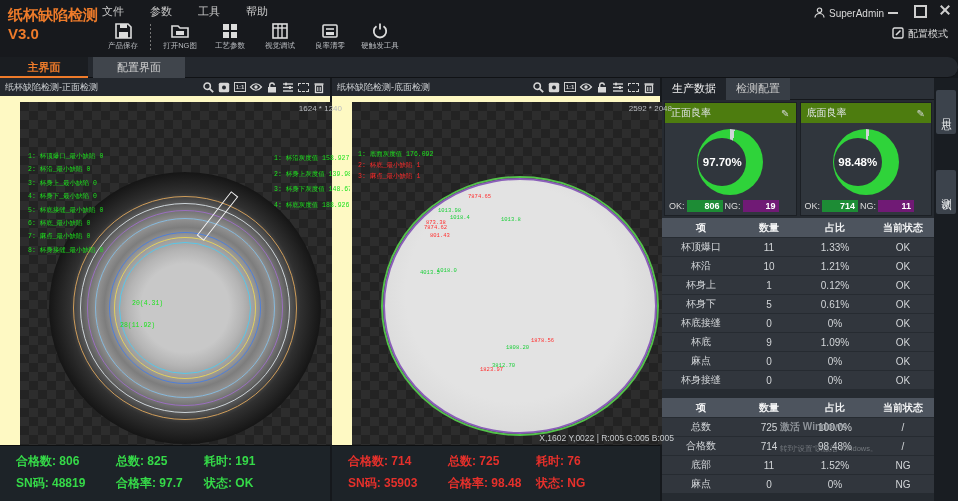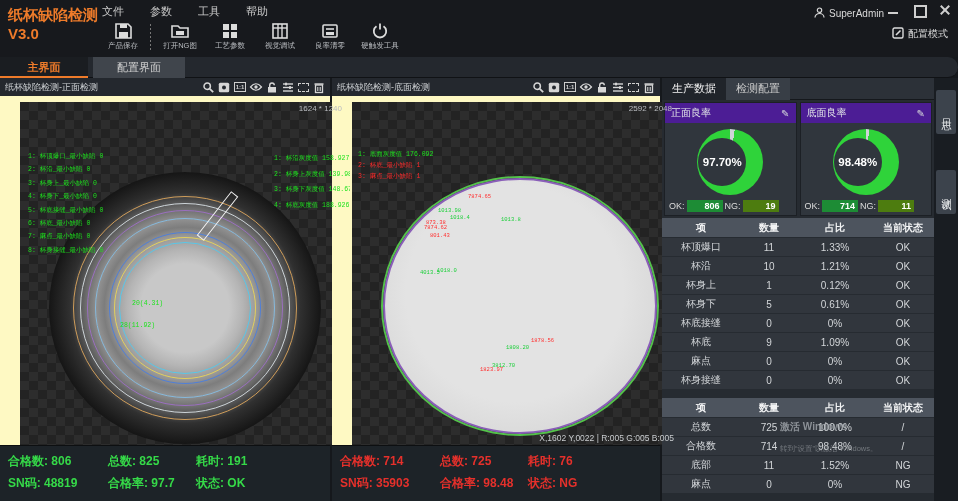--- a/index.html
+++ b/index.html
@@ -72,48 +72,48 @@
   .ring{position:absolute;border-radius:50%;border-style:solid;}
   
   #cup-bottom{position:absolute;left:31px;top:76px;width:274px;height:256px;border-radius:50%;
     background:radial-gradient(circle at 48% 45%, #e3e3e3 0 55%, #d6d6d6 80%, #c7c7c7 100%);
     border:2px solid #8a5fb8; box-shadow:0 0 0 2px #54c24b;}
   #coords-line{position:absolute;right:6px;bottom:2px;color:#c9cccf;font-size:8.5px;z-index:7;}
   .stats-bar{position:absolute;left:0;bottom:0;width:100%;height:56px;background:#1d2328;
     border-top:1px solid #0d0f11;}
   .stats-row{position:absolute;left:0;width:100%;height:18px;}
   .stats-row.r1{top:7px;} .stats-row.r2{top:29px;}
-  .stat{position:absolute;font-size:12px;font-weight:bold;white-space:nowrap;}
+  .stat{position:absolute;font-size:12px;font-weight:bold;white-space:nowrap;margin-left:8px;}
   .stats-bar.ok .stat{color:#35d948;}
   .stats-bar.ng .stat{color:#e5302b;}
   .stat.c1{left:8px;} .stat.c2{left:108px;} .stat.c3{left:196px;}
 
   
   #right-panel{position:absolute;left:662px;top:78px;width:272px;height:423px;
     background:#262b31;overflow:hidden;}
   #rp-tabs{position:absolute;left:0;top:0;width:100%;height:22px;background:#2c3138;
     display:flex;border-bottom:1px solid #15181c;}
   .rp-tab{height:22px;line-height:21px;padding:0 10px;font-size:11px;cursor:default;}
   #rp-tab-prod{background:#20242a;color:#f2f2f2;}
   #rp-tab-cfg{background:#383e46;color:#c9c9c9;}
   #cards{position:absolute;left:2px;top:24px;width:268px;height:114px;display:flex;gap:3px;}
   .gauge-card{flex:1;background:#30363d;border:1px solid #1c2025;position:relative;}
-  .card-header{height:20px;background:#4c1d95;display:flex;align-items:center;padding:0 6px;}
+  .card-header{height:20px;background:#4d7c0f;display:flex;align-items:center;padding:0 6px;}
   .card-title{flex:1;color:#e2e5e8;font-size:10px;}
   .edit-icon{color:#d5d8db;font-size:10px;}
   .gauge-ring{position:absolute;left:50%;top:26px;transform:translateX(-50%);
     width:66px;height:66px;border-radius:50%;}
   .gauge-hole{position:absolute;left:1px;top:9px;width:48px;height:48px;border-radius:50%;
     background:#30363d;display:flex;align-items:center;justify-content:center;}
   .gauge-value{color:#fff;font-size:11.5px;font-weight:bold;}
   .okng-row{position:absolute;left:4px;bottom:3px;right:4px;height:13px;display:flex;
     align-items:center;gap:2px;font-size:9px;color:#dcdcdc;}
   .chip{height:12px;min-width:36px;padding:0 3px;color:#fff;font-size:9px;line-height:12px;
     text-align:right;font-weight:bold;}
-  .chip.ok{background:#1d8c35;} .chip.ng{background:#4d7c0f;}
+  .chip.ok{background:#1d8c35;} .chip.ng{background:#701a75;}
 
   .dtable{position:absolute;left:0;width:272px;}
   #defect-table{top:140px;}
   #summary-table{top:320px;}
   .trow{display:grid;grid-template-columns:78px 58px 74px 62px;height:19px;
     background:#31363d;border-bottom:1px solid #262b31;}
   .trow.thead{height:20px;background:#4d545e;}
   .tcell{display:flex;align-items:center;justify-content:center;font-size:10px;color:#d3d6d9;}
   .thead .tcell{color:#f2f3f4;font-weight:bold;}
   #watermark{position:absolute;left:118px;top:342px;z-index:9;pointer-events:none;}

